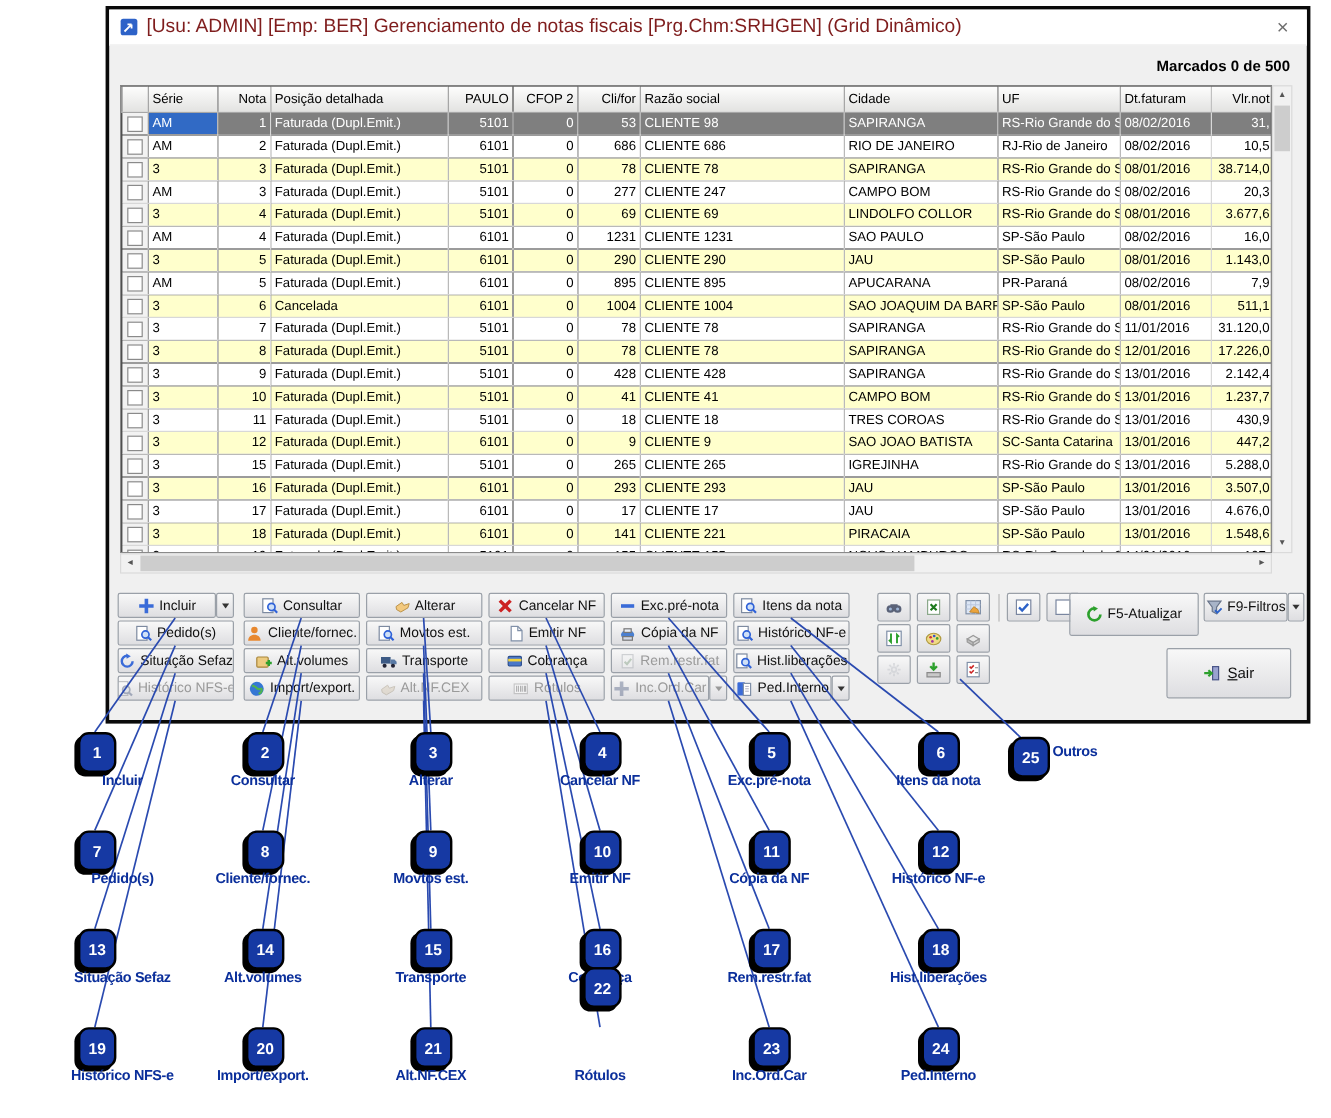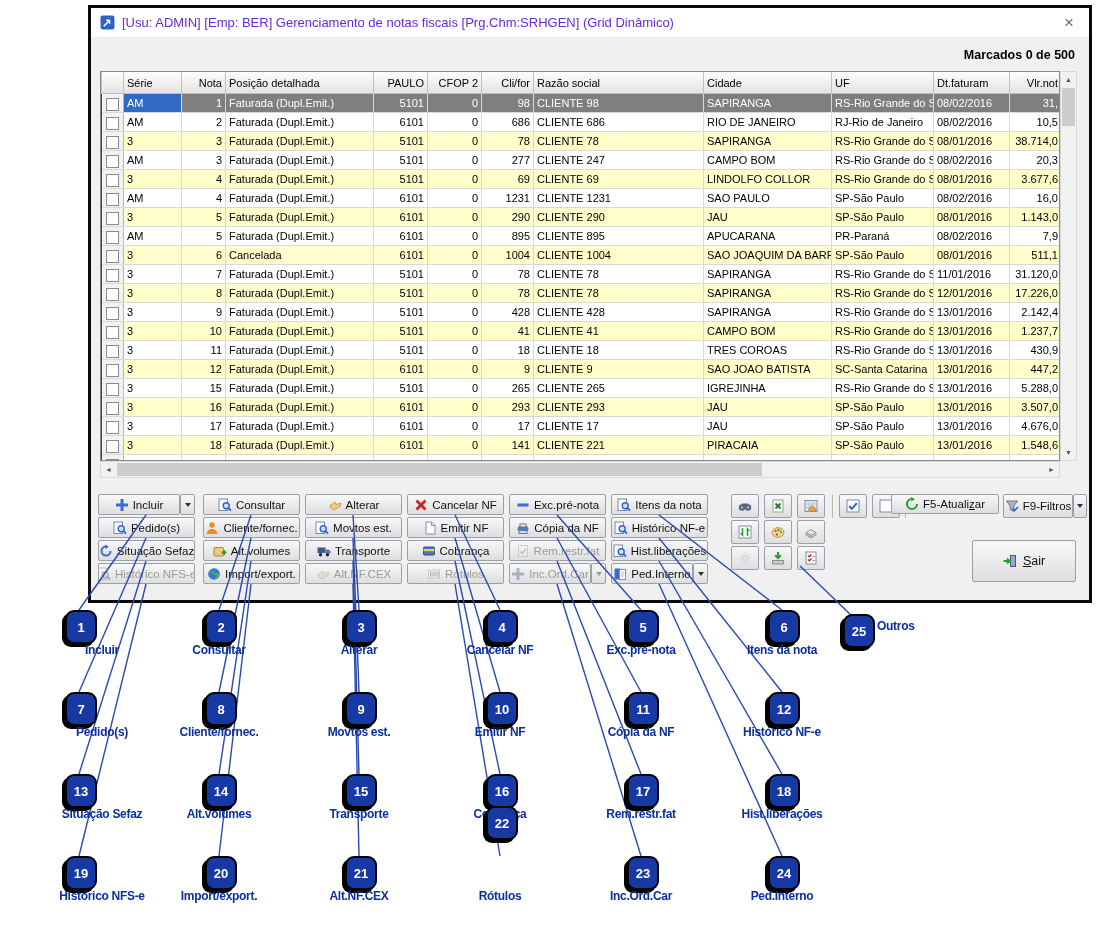--- a/index.html
+++ b/index.html
@@ -5,21 +5,21 @@
   html,body{margin:0;padding:0;background:#fff;}
   .page{position:relative;width:1109px;height:932px;background:#fff;
         font-family:"Liberation Sans",sans-serif;overflow:hidden;}
 
   
   .window{position:absolute;left:88px;top:5px;width:998px;height:592px;
           background:#f0f0f0;border:3px solid #0a0a0a;z-index:1;}
   .titlebar{position:absolute;left:0;top:0;width:100%;height:30px;background:#fff;
             display:flex;align-items:center;gap:7px;box-sizing:border-box;padding:0 9px;
             border-bottom:1px solid #ececec;}
-  .title{font-size:13px;color:#6d28d9;white-space:nowrap;overflow:hidden;flex:1;}
+  .title{font-size:16px;color:#7f1d1d;white-space:nowrap;overflow:hidden;flex:1;}
   .close{color:#6e6e6e;font-size:17px;line-height:17px;width:22px;text-align:center;cursor:default;}
   .appicon{width:15px;height:15px;display:inline-flex;}
   .appicon svg{width:15px;height:15px;}
   .marcados{position:absolute;right:14px;top:40px;font-size:12.5px;font-weight:bold;color:#000;}
 
   
   .grid{position:absolute;left:9px;top:63px;width:977px;height:407px;}
   .gtablewrap{position:absolute;left:0;top:0;width:960px;height:390px;overflow:hidden;
               border:1px solid #8a8a8a;background:#404040;box-sizing:border-box;}
   table{border-collapse:collapse;table-layout:fixed;width:958px;}
@@ -50,21 +50,21 @@
        justify-content:center;gap:4px;font-size:11.5px;color:#101010;padding:0 3px;
        white-space:nowrap;overflow:hidden;cursor:default;}
   .btn.disabled{color:#9a9a9a;}
   .btn.disabled .ico{opacity:.45;filter:grayscale(70%);}
   .ico{width:14px;height:14px;display:inline-flex;flex:none;}
   .ico svg{width:14px;height:14px;}
   .caret{width:0;height:0;border-left:3.5px solid transparent;border-right:3.5px solid transparent;
          border-top:4px solid #333;}
   .disabled .caret{border-top-color:#999;}
   .vsep{position:absolute;width:1px;height:23px;background:#b9b9b9;top:487px;}
-  .btn.f5{left:800px;top:486px;width:108px;height:20px;}
+  .btn.f5{left:800px;top:486px;width:108px;height:36px;}
   .btn.f9{left:912px;top:486px;width:70px;height:24px;}
   .btn.f9split{left:982px;top:486px;width:14px;height:24px;}
   .btn.sair{left:881px;top:532px;width:104px;height:42px;font-size:12.5px;gap:6px;}
   .u{text-decoration:underline;}
 
   
   #lines{position:absolute;left:0;top:0;z-index:5;pointer-events:none;}
   .anum{position:absolute;width:28px;height:30px;background:#1639a3;border:2px solid #000;
         border-radius:9px;box-shadow:-3px 3px 0 #000;color:#fff;font-weight:bold;font-size:13px;
         display:flex;align-items:center;justify-content:center;z-index:6;}
@@ -123,21 +123,21 @@
               </tr>
             </thead>
             <tbody>
               <tr class="sel">
                 <td class="check"><span class="cb"></span></td>
                 <td class="al selserie">AM</td>
                 <td class="ar">1</td>
                 <td class="al">Faturada (Dupl.Emit.)</td>
                 <td class="ar">5101</td>
                 <td class="ar">0</td>
-                <td class="ar">98</td>
+                <td class="ar">53</td>
                 <td class="al">CLIENTE 98</td>
                 <td class="al">SAPIRANGA</td>
                 <td class="al">RS-Rio Grande do Sul</td>
                 <td class="al">08/02/2016</td>
                 <td class="ar">31,</td>
               </tr>
               <tr class="">
                 <td class="check"><span class="cb"></span></td>
                 <td class="al">AM</td>
                 <td class="ar">2</td>

